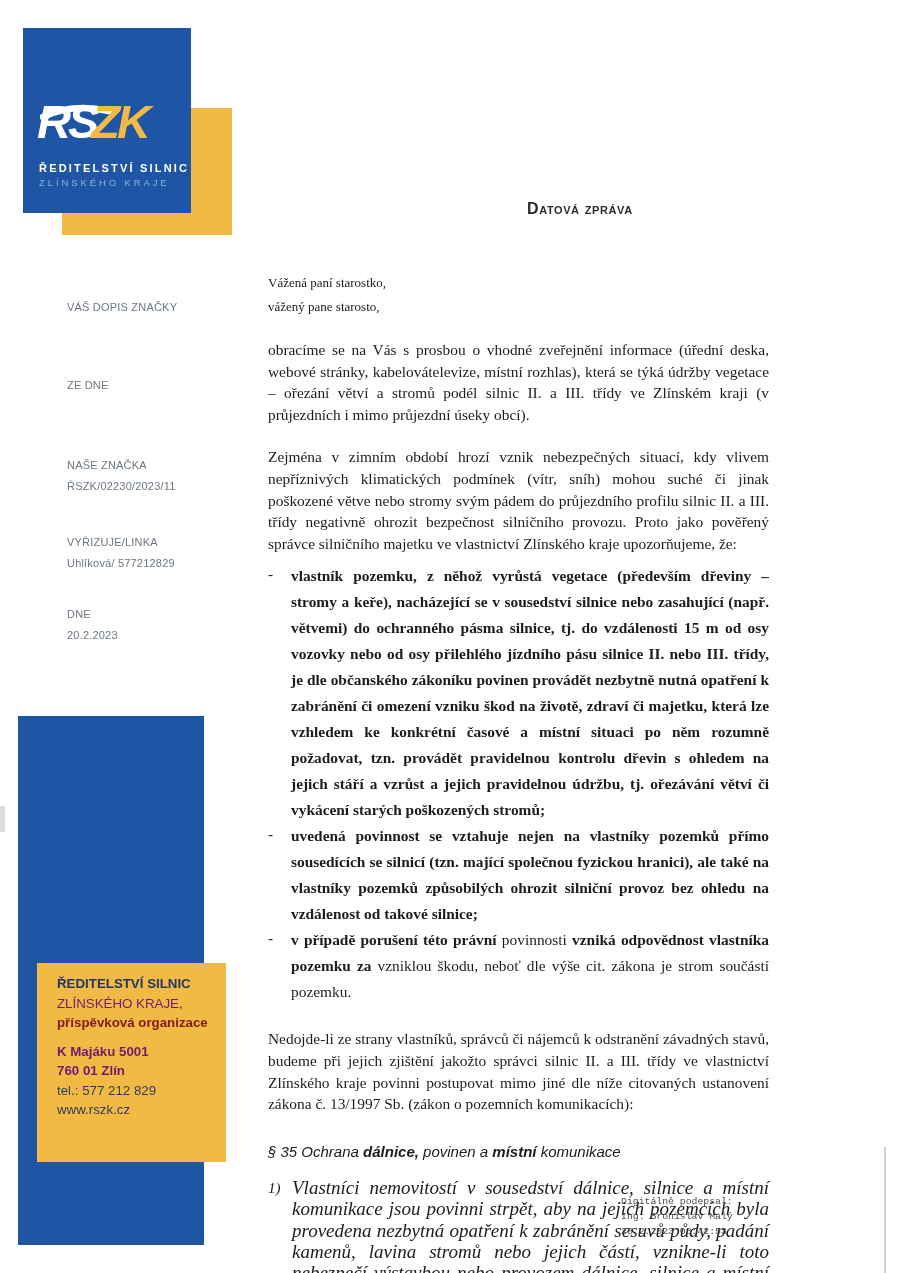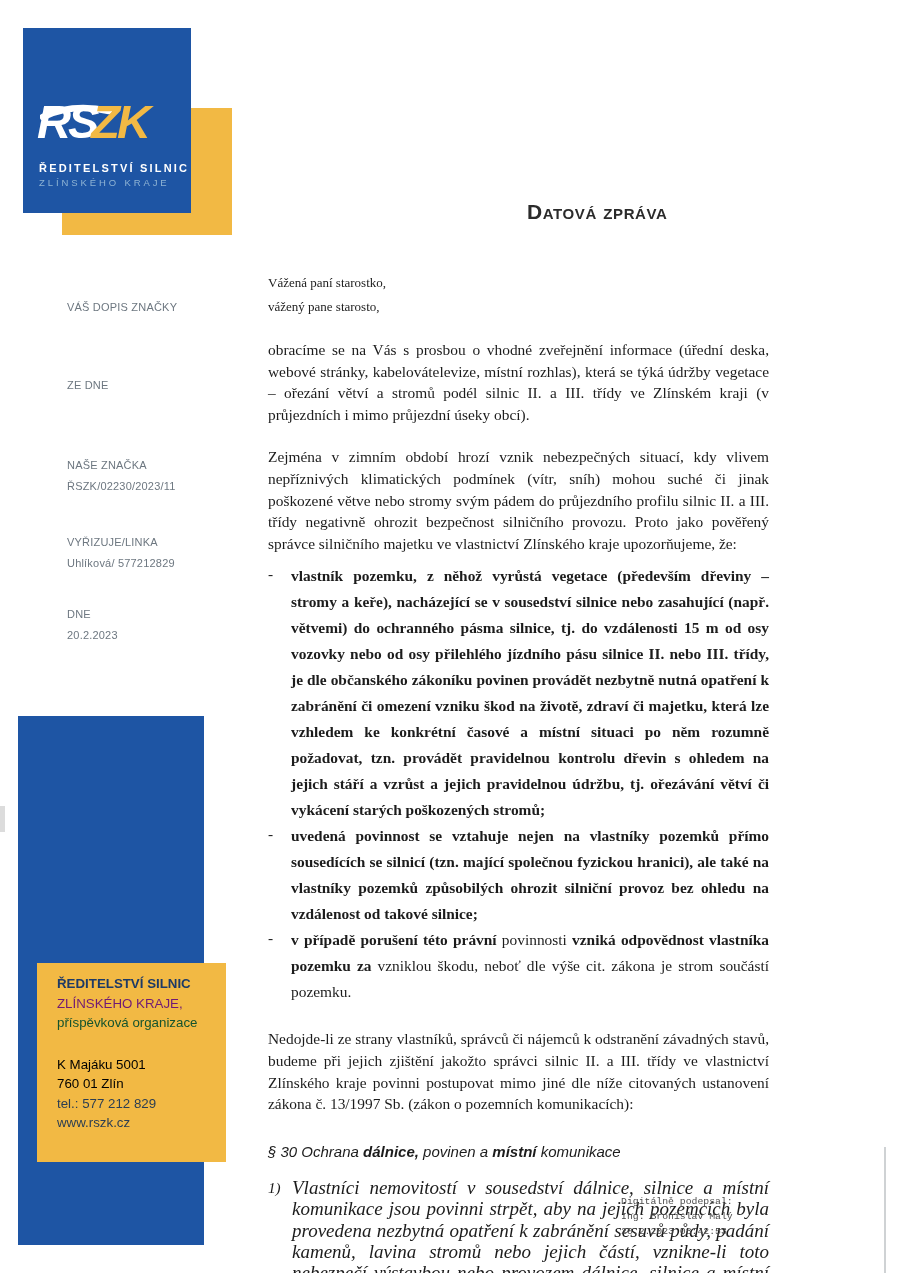--- a/index.html
+++ b/index.html
@@ -15,21 +15,21 @@
     font-weight:bold; font-size:47px; letter-spacing:-3px; line-height:47px; font-style:italic;}
   .monogram .white{color:#ffffff;}
   .monogram .yellow{color:#f2b944; margin-left:-5px;}
   .swoosh{position:absolute; left:17px; top:76px;}
   .logo-org1{position:absolute; left:16px; top:134px; color:#ffffff; font-family:"Liberation Sans",sans-serif;
     font-weight:bold; font-size:11px; letter-spacing:2.2px; white-space:nowrap;}
   .logo-org2{position:absolute; left:16px; top:149px; color:#8fb4d4; font-family:"Liberation Sans",sans-serif;
     font-size:9.5px; letter-spacing:2.9px; white-space:nowrap;text-align:right;}
   
   .doc-type{position:absolute; left:527px; top:200px; font-family:"Liberation Sans",sans-serif;
-    font-weight:bold; font-size:21px; letter-spacing:0.6px; font-variant:small-caps; color:#2b2b2b;}
+    font-weight:bold; font-size:16px; letter-spacing:0.6px; font-variant:small-caps; color:#2b2b2b;}
   
   .side{position:absolute; left:67px; font-family:"Liberation Sans",sans-serif;
     font-size:11px; color:#6d7780; letter-spacing:0.2px; white-space:nowrap;}
   
   .body-col{position:absolute; left:268px; top:271px; width:501px;}
   .salute{font-size:13px; line-height:24px;}
   .para{font-size:15.4px; line-height:21.6px; text-align:justify;}
   .p-intro{margin-top:20px;}
   .p-winter{margin-top:21px;}
   .bullets{margin-top:9px;}
@@ -43,22 +43,22 @@
   .law-item .ltext{flex:1; font-size:19px; line-height:21.4px; text-align:justify; font-style:italic;}
   .b{font-weight:bold;}
   .i{font-style:italic;}
   
   .blue-block{position:absolute; left:18px; top:716px; width:186px; height:529px; background:#1e55a4;}
   .yellow-box{position:absolute; left:37px; top:963px; width:189px; height:199px; background:#f2b944;
     font-family:"Liberation Sans",sans-serif; box-sizing:border-box; padding:11px 0 0 20px;}
   .yb-line{font-size:13.3px; line-height:19.5px; color:#2c3e52; white-space:nowrap;}
   .yb-org1{font-weight:bold; color:#1d3a66;}
   .yb-org2{color:#701a75;}
-  .yb-type{font-weight:normal; color:#14532d; margin-bottom:22px;}
-  .yb-addr{font-weight:normal; color:#000000;}
+  .yb-type{font-weight:bold; color:#7f1d1d; margin-bottom:9px;}
+  .yb-addr{font-weight:bold; color:#701a75;}
   
   .signature{position:absolute; left:621px; top:1194px; font-family:Liberation Mono, monospace;
     font-size:9.8px; line-height:15px; color:#4a4a4a;}
   
   .scan-vline{position:absolute; left:884px; top:1147px; width:2px; height:126px; background:#cfd2d4;}
   .scan-smudge{position:absolute; left:0; top:806px; width:5px; height:26px; background:#dcdcdc;}
 </style>
 </head>
 <body>
 
@@ -105,21 +105,21 @@
         <span class="btext"><span class="b">uvedená povinnost se vztahuje nejen na vlastníky pozemků přímo sousedících se silnicí (tzn. mající společnou fyzickou hranici), ale také na vlastníky pozemků způsobilých ohrozit silniční provoz bez ohledu na vzdálenost od takové silnice;</span></span>
       </div>
       <div class="bullet">
         <span class="dash">-</span>
         <span class="btext"><span class="b">v případě porušení této právní </span><span>povinnosti </span><span class="b">vzniká odpovědnost vlastníka pozemku za </span><span>vzniklou škodu, neboť dle výše cit. zákona je strom součástí pozemku.</span></span>
       </div>
     </div>
 
     <div class="para p-closing">Nedojde-li ze strany vlastníků, správců či nájemců k odstranění závadných stavů, budeme při jejich zjištění jakožto správci silnic II. a III. třídy ve vlastnictví Zlínského kraje povinni postupovat mimo jiné dle níže citovaných ustanovení zákona č. 13/1997 Sb. (zákon o pozemních komunikacích):</div>
 
-    <div class="law-heading"><span class="i">§ 30 Ochrana </span><span class="b i">dálnice,</span><span class="i"> povinen a </span><span class="b i">místní</span><span class="i"> komunikace</span></div>
+    <div class="law-heading"><span class="i">§ 35 Ochrana </span><span class="b i">dálnice,</span><span class="i"> povinen a </span><span class="b i">místní</span><span class="i"> komunikace</span></div>
 
     <div class="law-item">
       <span class="num">1)</span>
       <span class="ltext"><span class="i">Vlastníci nemovitostí v sousedství dálnice, silnice a místní komunikace jsou povinni strpět, aby na jejich pozemcích byla provedena nezbytná opatření k zabránění sesuvů půdy, padání kamenů, lavina stromů nebo jejich částí, vznikne-li toto nebezpečí výstavbou nebo provozem dálnice, silnice a místní komunikace nebo přírodními vlivy; </span><span class="b i">vznikne-li toto nebezpečí z jednání těchto vlastníků, jsou povinni učinit nezbytná opatření na svůj náklad.</span><span class="i"> O rozsahu</span></span>
     </div>
   </div>
 
   <div class="blue-block"></div>
 
   <div class="yellow-box">

